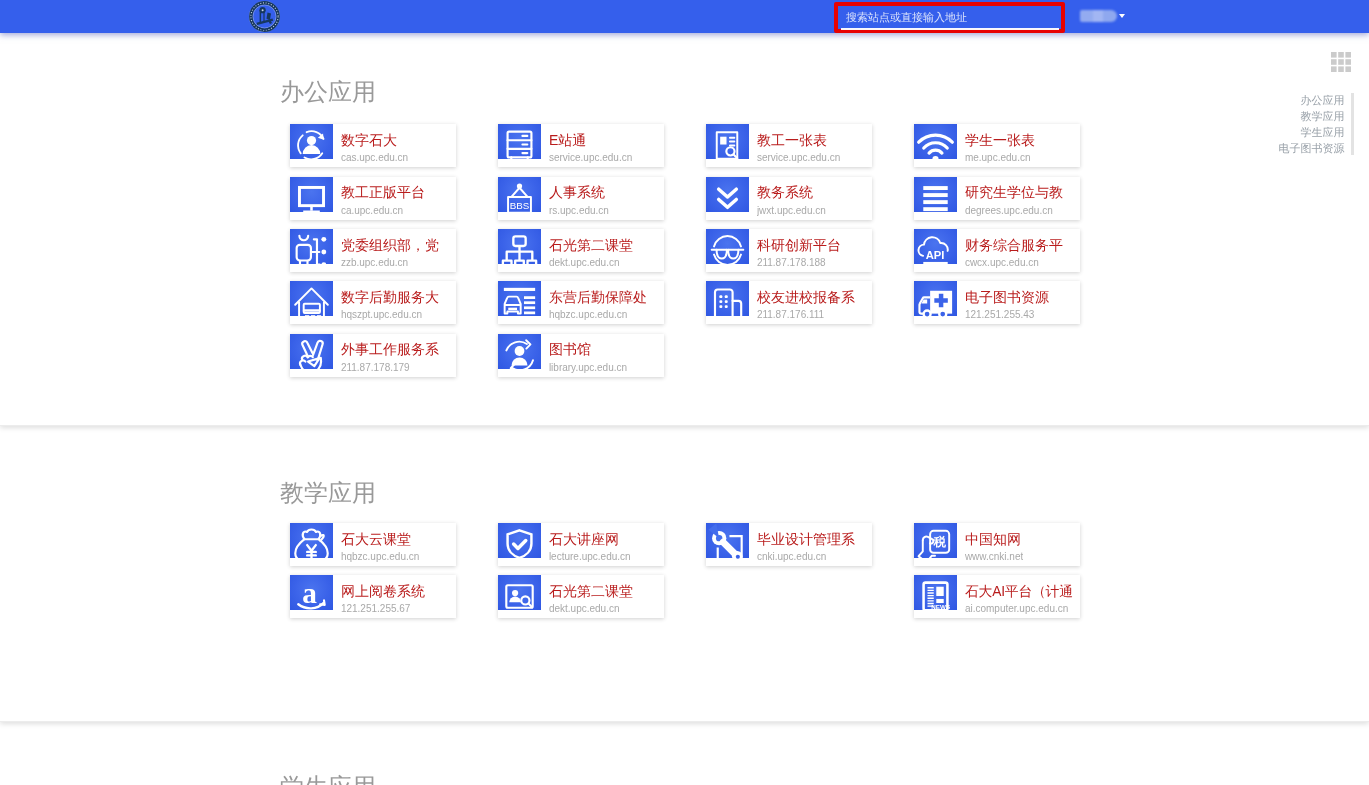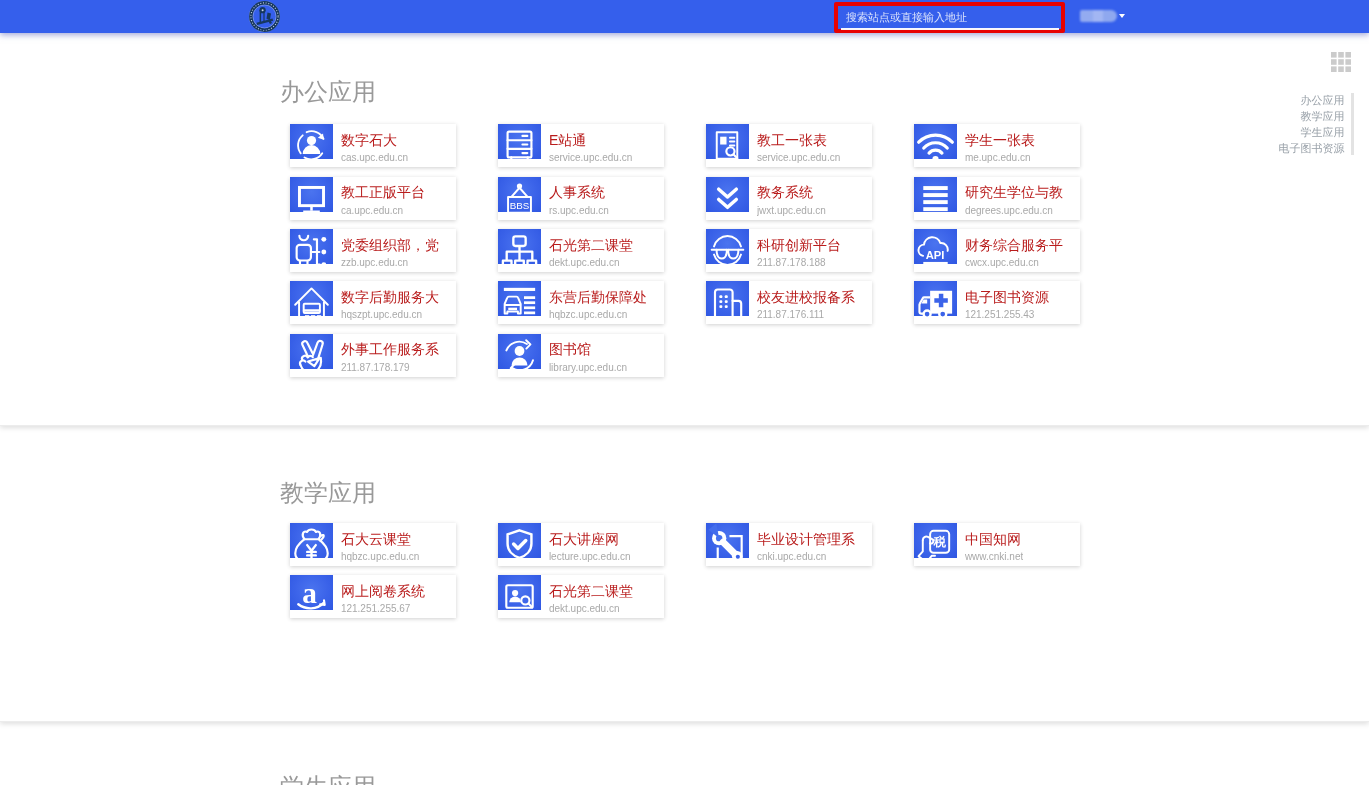--- a/index.html
+++ b/index.html
@@ -459,13 +459,30 @@
  <path d="M11.5 28 a6 6 0 0 1 12 0 Z" fill="#fff"></path>
  <g stroke="#fff" fill="none" stroke-width="2.2" stroke-linecap="round" stroke-linejoin="round">
   <circle cx="28" cy="26" r="4.2"></circle>
   <path d="M31.2 29.2 L35 33"></path>
  </g>
 </svg>
       </div>
       <div class="t1">石光第二课堂</div>
       <div class="t2">dekt.upc.edu.cn</div>
     </div>
+<div class="card" style="left:914px;top:575.1px">
+      <div class="ic">
+        <svg width="43" height="43" viewBox="0 0 44 44">
+ <g stroke="#fff" fill="none" stroke-width="2.6">
+  <rect x="9.8" y="7.8" width="24.4" height="28.4" rx="2"></rect>
+ </g>
+ <g stroke="#fff" stroke-width="1.4">
+  <path d="M13.8 13 h6.4 M13.8 15.7 h6.4 M13.8 18.4 h6.4 M13.8 21.1 h6.4 M13.8 23.8 h6.4 M13.8 26.5 h6.4 M13.8 29.2 h6.4 M13.8 31.9 h6.4"></path>
+ </g>
+ <rect x="22.8" y="12" width="7.6" height="9.5" fill="#fff"></rect>
+ <rect x="22.8" y="24.5" width="7.6" height="4.2" fill="#fff"></rect>
+ <text x="27.3" y="35.3" font-size="6.4" fill="#fff" text-anchor="middle" font-family="Liberation Sans" font-weight="bold">NEWS</text>
+</svg>
+      </div>
+      <div class="t1 sm">石大AI平台（计通</div>
+      <div class="t2 sm">ai.computer.upc.edu.cn</div>
+    </div>
 </div>
 
 </body></html>

